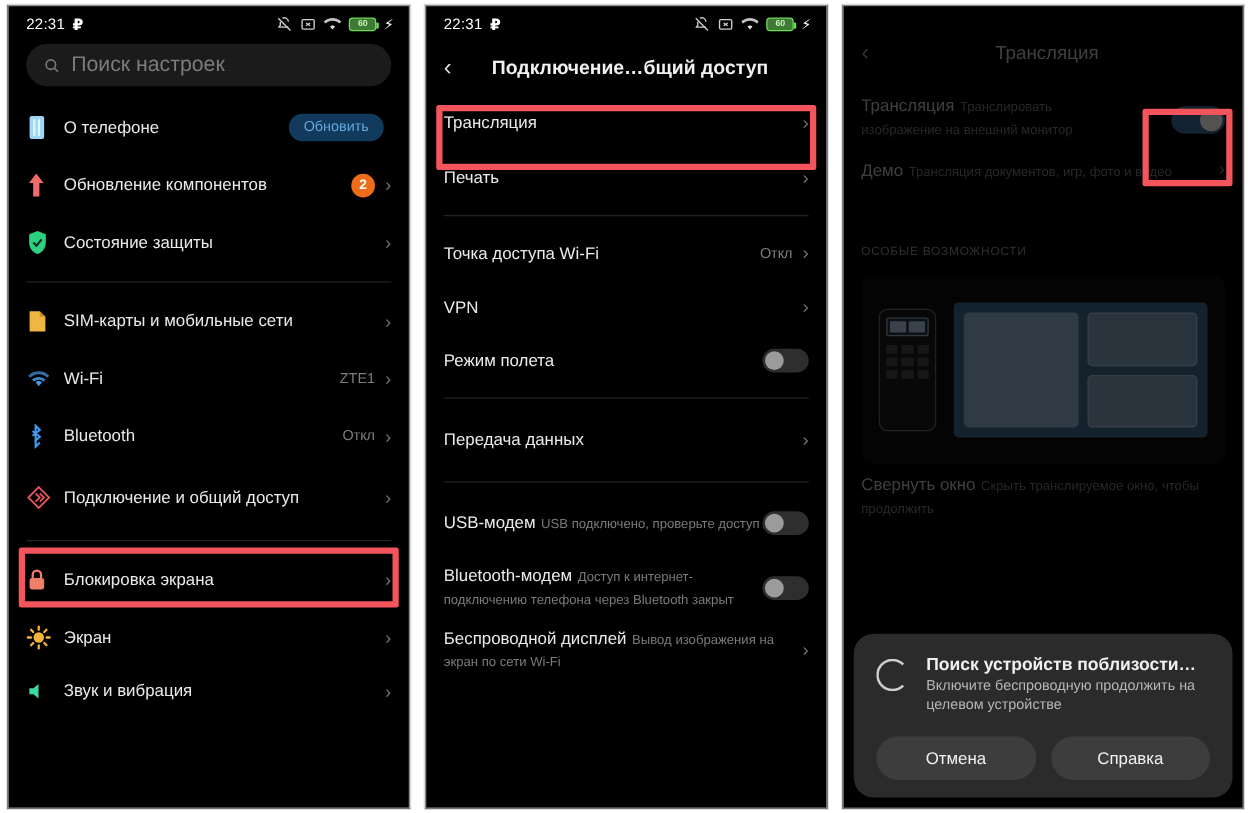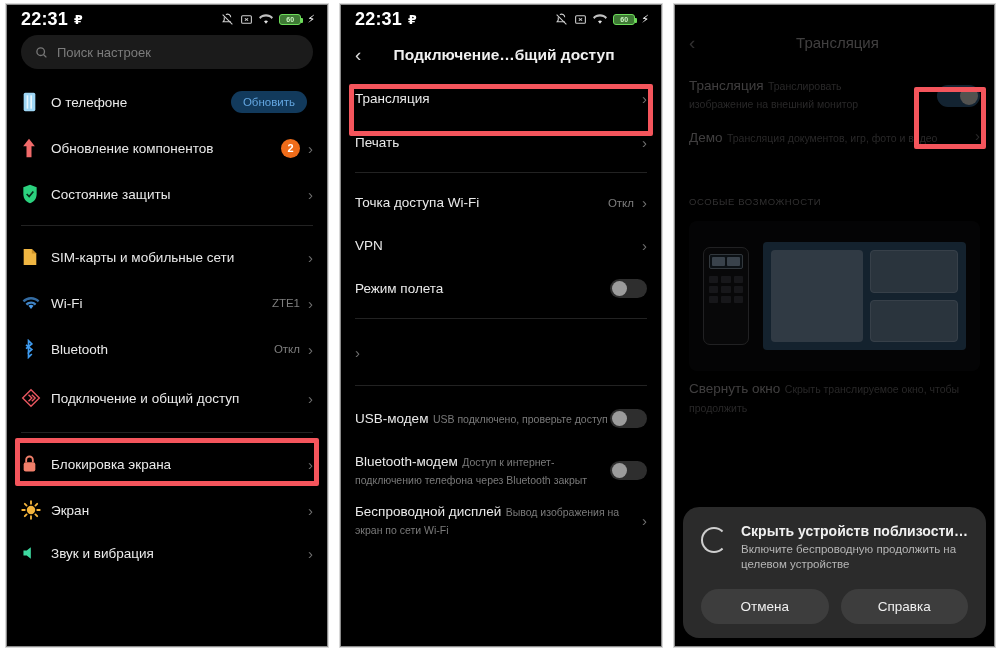--- a/index.html
+++ b/index.html
@@ -42,21 +42,21 @@
   
   .statusbar {
     height: 28px;
     display: flex;
     align-items: center;
     justify-content: space-between;
     padding: 0 12px 0 14px;
     color: #ffffff;
   }
   .sb-left { display: flex; align-items: center; gap: 6px; }
-  .sb-time { font-size: 18px; font-weight: bold; letter-spacing: .2px; }
+  .sb-time { font-size: 12px; font-weight: normal; letter-spacing: .2px; }
   .sb-rub  { font-size: 12.5px; font-weight: bold; }
   .sb-right { display: flex; align-items: center; gap: 6px; }
   .sb-ico { display: block; }
   .batt {
     display: inline-flex; align-items: center; justify-content: center;
     width: 22px; height: 11px; border: 1.3px solid #6ddc5a;
     border-radius: 3px; position: relative;
     background: #3f7a35;
   }
   .batt::after {
@@ -95,21 +95,21 @@
     margin: 2px 14px 10px 14px;
     height: 34px;
     background: #1b1b1b;
     border-radius: 18px;
     display: flex;
     align-items: center;
     gap: 9px;
     padding: 0 14px;
   }
   .search .q { color: #6e6e6e; display: flex; }
-  .search .ph { color: #7c7c7c; font-size: 13px; }
+  .search .ph { color: #7c7c7c; font-size: 17px; }
 
   
   .row {
     display: flex;
     align-items: center;
     padding: 0 14px;
     min-height: 46px;
     position: relative;
   }
   .row .ico {
@@ -467,20 +467,21 @@
       <div class="row" style="min-height:43px">
         <span class="txt"><span class="label">Режим полета</span></span>
         <span class="toggle">
             <span class="knob"></span>
           </span>
       </div>
 
       <div class="divider"></div>
 
       <div class="row" style="min-height:50px">
+        <span class="txt"><span class="label">Передача данных</span></span>
         <span class="chev">›</span>
       </div>
 
       <div class="divider"></div>
 
       <div class="row" style="min-height:48px">
         <span class="txt">
           <span class="label">USB-модем</span>
           <span class="sub">USB подключено, проверьте доступ</span>
         </span>
@@ -575,21 +576,21 @@
           <span class="sub">Скрыть транслируемое окно, чтобы продолжить</span>
         </span>
       </div>
 
       <div class="scrim"></div>
 
       <div class="dialog">
         <div class="dlg-top">
           <span class="spinner"></span>
           <span>
-            <div class="dlg-title">Скрыть устройств поблизости…</div>
+            <div class="dlg-title">Поиск устройств поблизости…</div>
             <div class="dlg-msg">Включите беспроводную продолжить на целевом устройстве</div>
           </span>
         </div>
         <div class="dlg-actions">
           <span class="dlg-btn">Отмена</span>
           <span class="dlg-btn">Справка</span>
         </div>
       </div>
 
       <div class="redbox" style="right:8px; top:82px; width:72px; height:62px;"></div>

